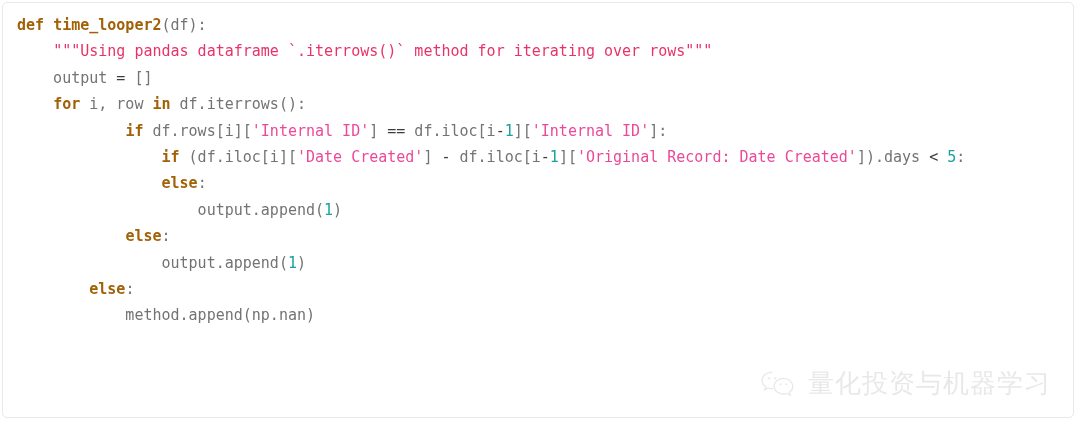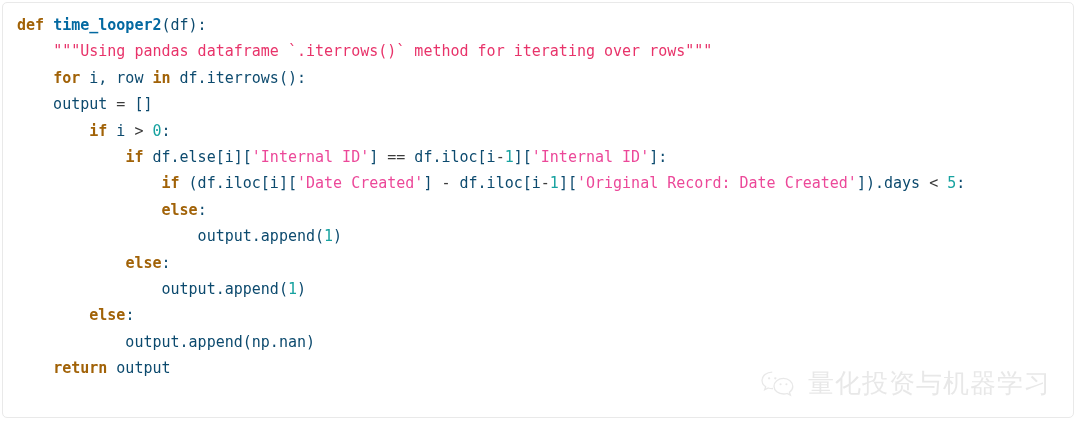--- a/index.html
+++ b/index.html
@@ -41,26 +41,26 @@
     font-size: 15px;
     line-height: 26.4px;
     height: 26.4px;
     white-space: pre;
     color: #3c3c3c;
     letter-spacing: 0px;
   }
 
   
   .kw  { color: #a16207; font-weight: bold; }
-  .fn  { color: #0369a1; font-weight: bold; }
+  .fn  { color: #a16207; font-weight: bold; }
   .str { color: #ec4899; }
   .doc { color: #e8336a; }
   .num { color: #17a2a0; }
   .op  { color: #3c3c3c; }
-  .pl  { color: #0c4a6e; }
+  .pl  { color: #737373; }
 
   
   #watermark {
     position: absolute;
     right: 22px;
     bottom: 16px;
     display: flex;
     align-items: center;
     gap: 9px;
     opacity: 0.30;
@@ -76,32 +76,30 @@
   #watermark svg { display: block; }
 </style>
 </head>
 <body>
 
 <div id="code-card">
 
   <div id="code-block">
     <div class="code-line"><span class="kw">def</span><span class="pl"> </span><span class="fn">time_looper2</span><span class="pl">(df):</span></div>
     <div class="code-line"><span class="pl">    </span><span class="doc">"""Using pandas dataframe `.iterrows()` method for iterating over rows"""</span></div>
+    <div class="code-line"><span class="pl">    output </span><span class="op">=</span><span class="pl"> []</span></div>
     <div class="code-line"><span class="pl">    </span><span class="kw">for</span><span class="pl"> i, row </span><span class="kw">in</span><span class="pl"> df.iterrows():</span></div>
-    <div class="code-line"><span class="pl">    output </span><span class="op">=</span><span class="pl"> []</span></div>
-    <div class="code-line"><span class="pl">        </span><span class="kw">if</span><span class="pl"> i </span><span class="op">&gt;</span><span class="pl"> </span><span class="num">0</span><span class="pl">:</span></div>
-    <div class="code-line"><span class="pl">            </span><span class="kw">if</span><span class="pl"> df.else[i][</span><span class="str">'Internal ID'</span><span class="pl">] </span><span class="op">==</span><span class="pl"> df.iloc[i</span><span class="op">-</span><span class="num">1</span><span class="pl">][</span><span class="str">'Internal ID'</span><span class="pl">]:</span></div>
+    <div class="code-line"><span class="pl">            </span><span class="kw">if</span><span class="pl"> df.rows[i][</span><span class="str">'Internal ID'</span><span class="pl">] </span><span class="op">==</span><span class="pl"> df.iloc[i</span><span class="op">-</span><span class="num">1</span><span class="pl">][</span><span class="str">'Internal ID'</span><span class="pl">]:</span></div>
     <div class="code-line"><span class="pl">                </span><span class="kw">if</span><span class="pl"> (df.iloc[i][</span><span class="str">'Date Created'</span><span class="pl">] </span><span class="op">-</span><span class="pl"> df.iloc[i</span><span class="op">-</span><span class="num">1</span><span class="pl">][</span><span class="str">'Original Record: Date Created'</span><span class="pl">]).days </span><span class="op">&lt;</span><span class="pl"> </span><span class="num">5</span><span class="pl">:</span></div>
     <div class="code-line"><span class="pl">                </span><span class="kw">else</span><span class="pl">:</span></div>
     <div class="code-line"><span class="pl">                    output.append(</span><span class="num">1</span><span class="pl">)</span></div>
     <div class="code-line"><span class="pl">            </span><span class="kw">else</span><span class="pl">:</span></div>
     <div class="code-line"><span class="pl">                output.append(</span><span class="num">1</span><span class="pl">)</span></div>
     <div class="code-line"><span class="pl">        </span><span class="kw">else</span><span class="pl">:</span></div>
-    <div class="code-line"><span class="pl">            output.append(np.nan)</span></div>
-    <div class="code-line"><span class="pl">    </span><span class="kw">return</span><span class="pl"> output</span></div>
+    <div class="code-line"><span class="pl">            method.append(np.nan)</span></div>
   </div>
 
   <div id="watermark">
     <span>
       <svg width="40" height="30" viewBox="0 0 40 30" aria-hidden="true">
         <g fill="none" stroke="#b4b4b4" stroke-width="1.3">
           <path d="M13.2 3.2C7.6 3.2 3.0 6.9 3.0 11.4c0 2.5 1.4 4.8 3.7 6.3l-1.0 3.1 3.5-1.8c1.2 0.35 2.5 0.55 3.9 0.55 0.3 0 0.6-0.01 0.9-0.03"></path>
           <path d="M24.6 9.4c-5.3 0-9.6 3.5-9.6 7.8 0 4.3 4.3 7.8 9.6 7.8 1.2 0 2.4-0.18 3.5-0.5l3.3 1.7-0.95-2.9c2.0-1.4 3.3-3.5 3.3-5.9 0-4.3-4.3-8.0-9.15-8.0z"></path>
         </g>
         <g fill="#b4b4b4">

